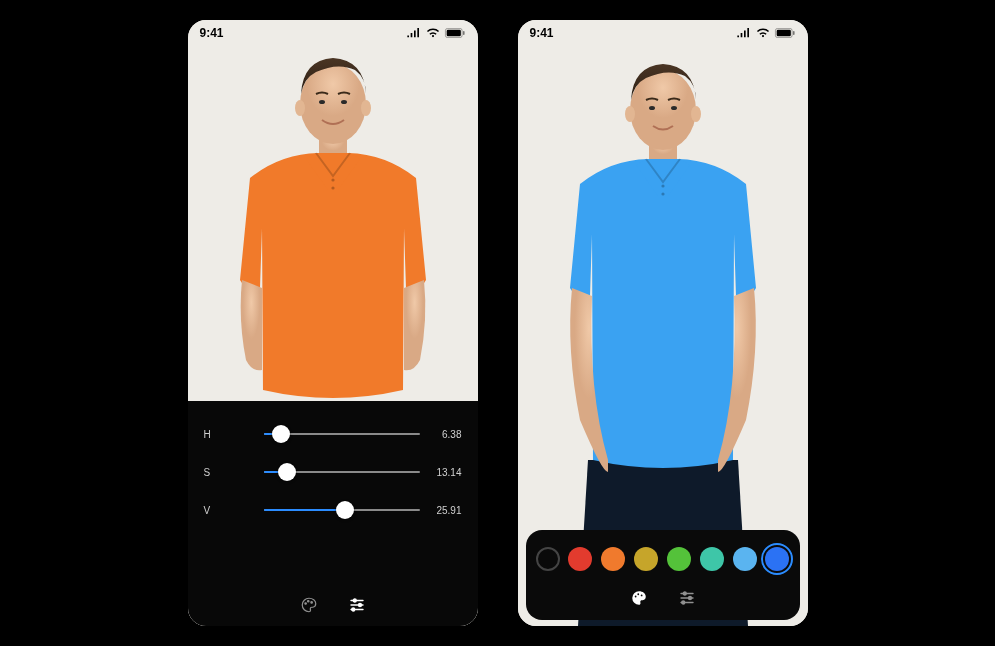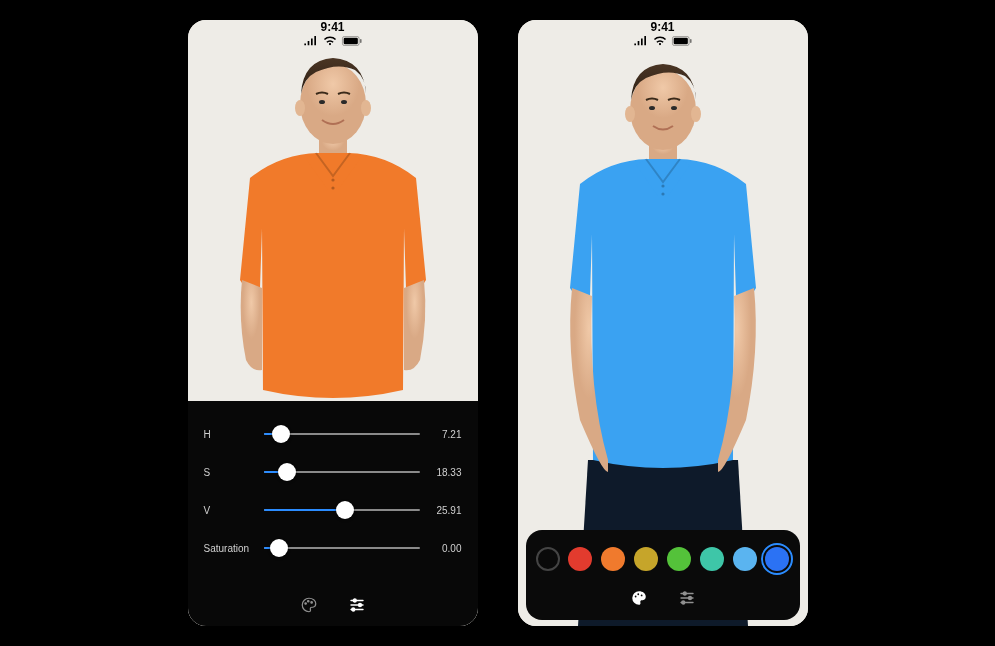--- a/index.html
+++ b/index.html
@@ -25,21 +25,20 @@
   
   .status-bar {
     position: absolute;
     top: 0; left: 0; right: 0;
     height: 26px;
     display: flex;
     align-items: center;
     justify-content: space-between;
     padding: 0 12px;
     z-index: 5;
-    flex-direction: column;
   }
   .status-time {
     font-size: 12px;
     font-weight: 600;
     color: #000;
   }
   .status-right {
     display: flex;
     align-items: center;
     gap: 4px;
@@ -239,45 +238,37 @@
     </div>
 
     <div class="hsv-panel">
       <div id="sliders-left">
           <div class="slider-row">
             <div class="slider-label">H</div>
             <div class="slider-track">
               <div class="slider-fill" style="width: 11%;"></div>
               <div class="slider-thumb" style="left: 11%;"></div>
             </div>
-            <div class="slider-value">7.21</div>
+            <div class="slider-value">6.38</div>
           </div>
           <div class="slider-row">
             <div class="slider-label">S</div>
             <div class="slider-track">
               <div class="slider-fill" style="width: 15%;"></div>
               <div class="slider-thumb" style="left: 15%;"></div>
             </div>
-            <div class="slider-value">18.33</div>
+            <div class="slider-value">13.14</div>
           </div>
           <div class="slider-row">
             <div class="slider-label">V</div>
             <div class="slider-track">
               <div class="slider-fill" style="width: 52%;"></div>
               <div class="slider-thumb" style="left: 52%;"></div>
             </div>
             <div class="slider-value">25.91</div>
-          </div>
-          <div class="slider-row">
-            <div class="slider-label">Saturation</div>
-            <div class="slider-track">
-              <div class="slider-fill" style="width: 10%;"></div>
-              <div class="slider-thumb" style="left: 10%;"></div>
-            </div>
-            <div class="slider-value">0.00</div>
           </div>
         </div>
     </div>
 
     <div class="tabbar">
       <div class="tab-btn" id="tab-palette-left">
         <svg viewBox="0 0 24 24" fill="none" stroke="#fff" stroke-width="1.6">
             <path d="M12 3a9 9 0 100 18c1.4 0 2-.9 2-2 0-.7-.3-1.3-.3-2 0-1.1.9-2 2-2h1.3A5 5 0 0021 10c0-4-4-7-9-7z"></path>
             <circle cx="7.5" cy="10" r="1" fill="#fff"></circle>
             <circle cx="11" cy="7" r="1" fill="#fff"></circle>

